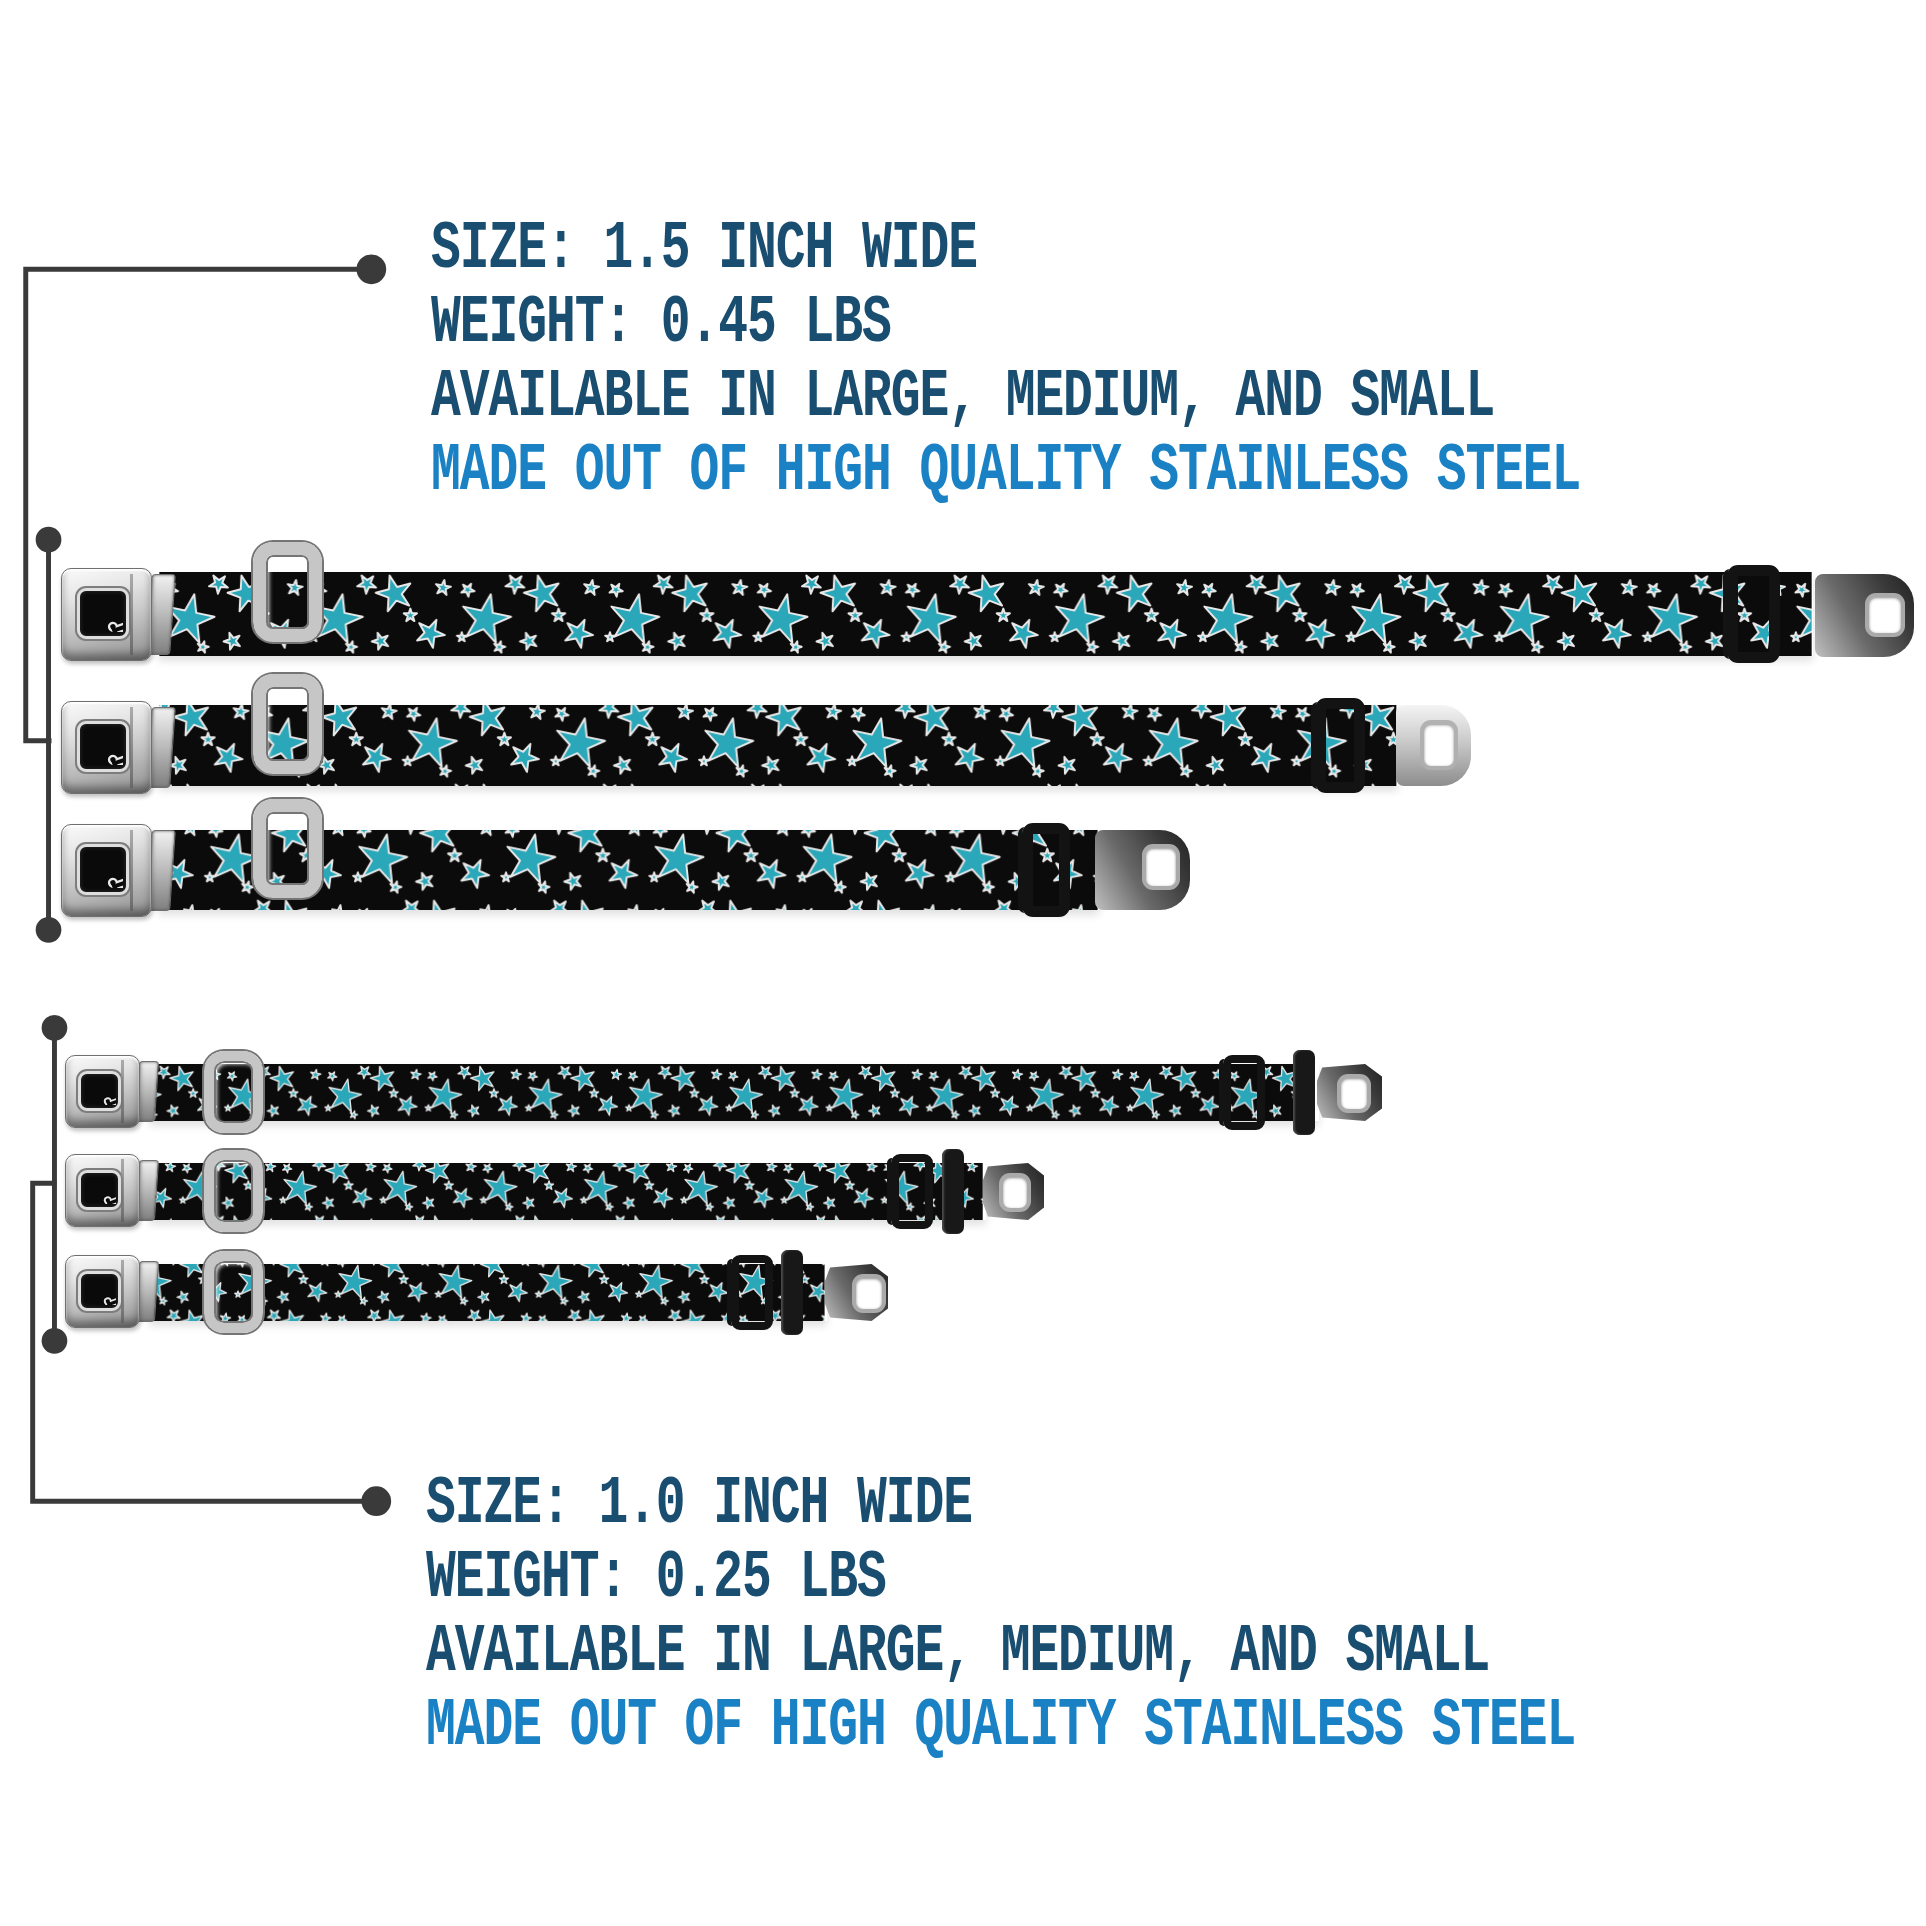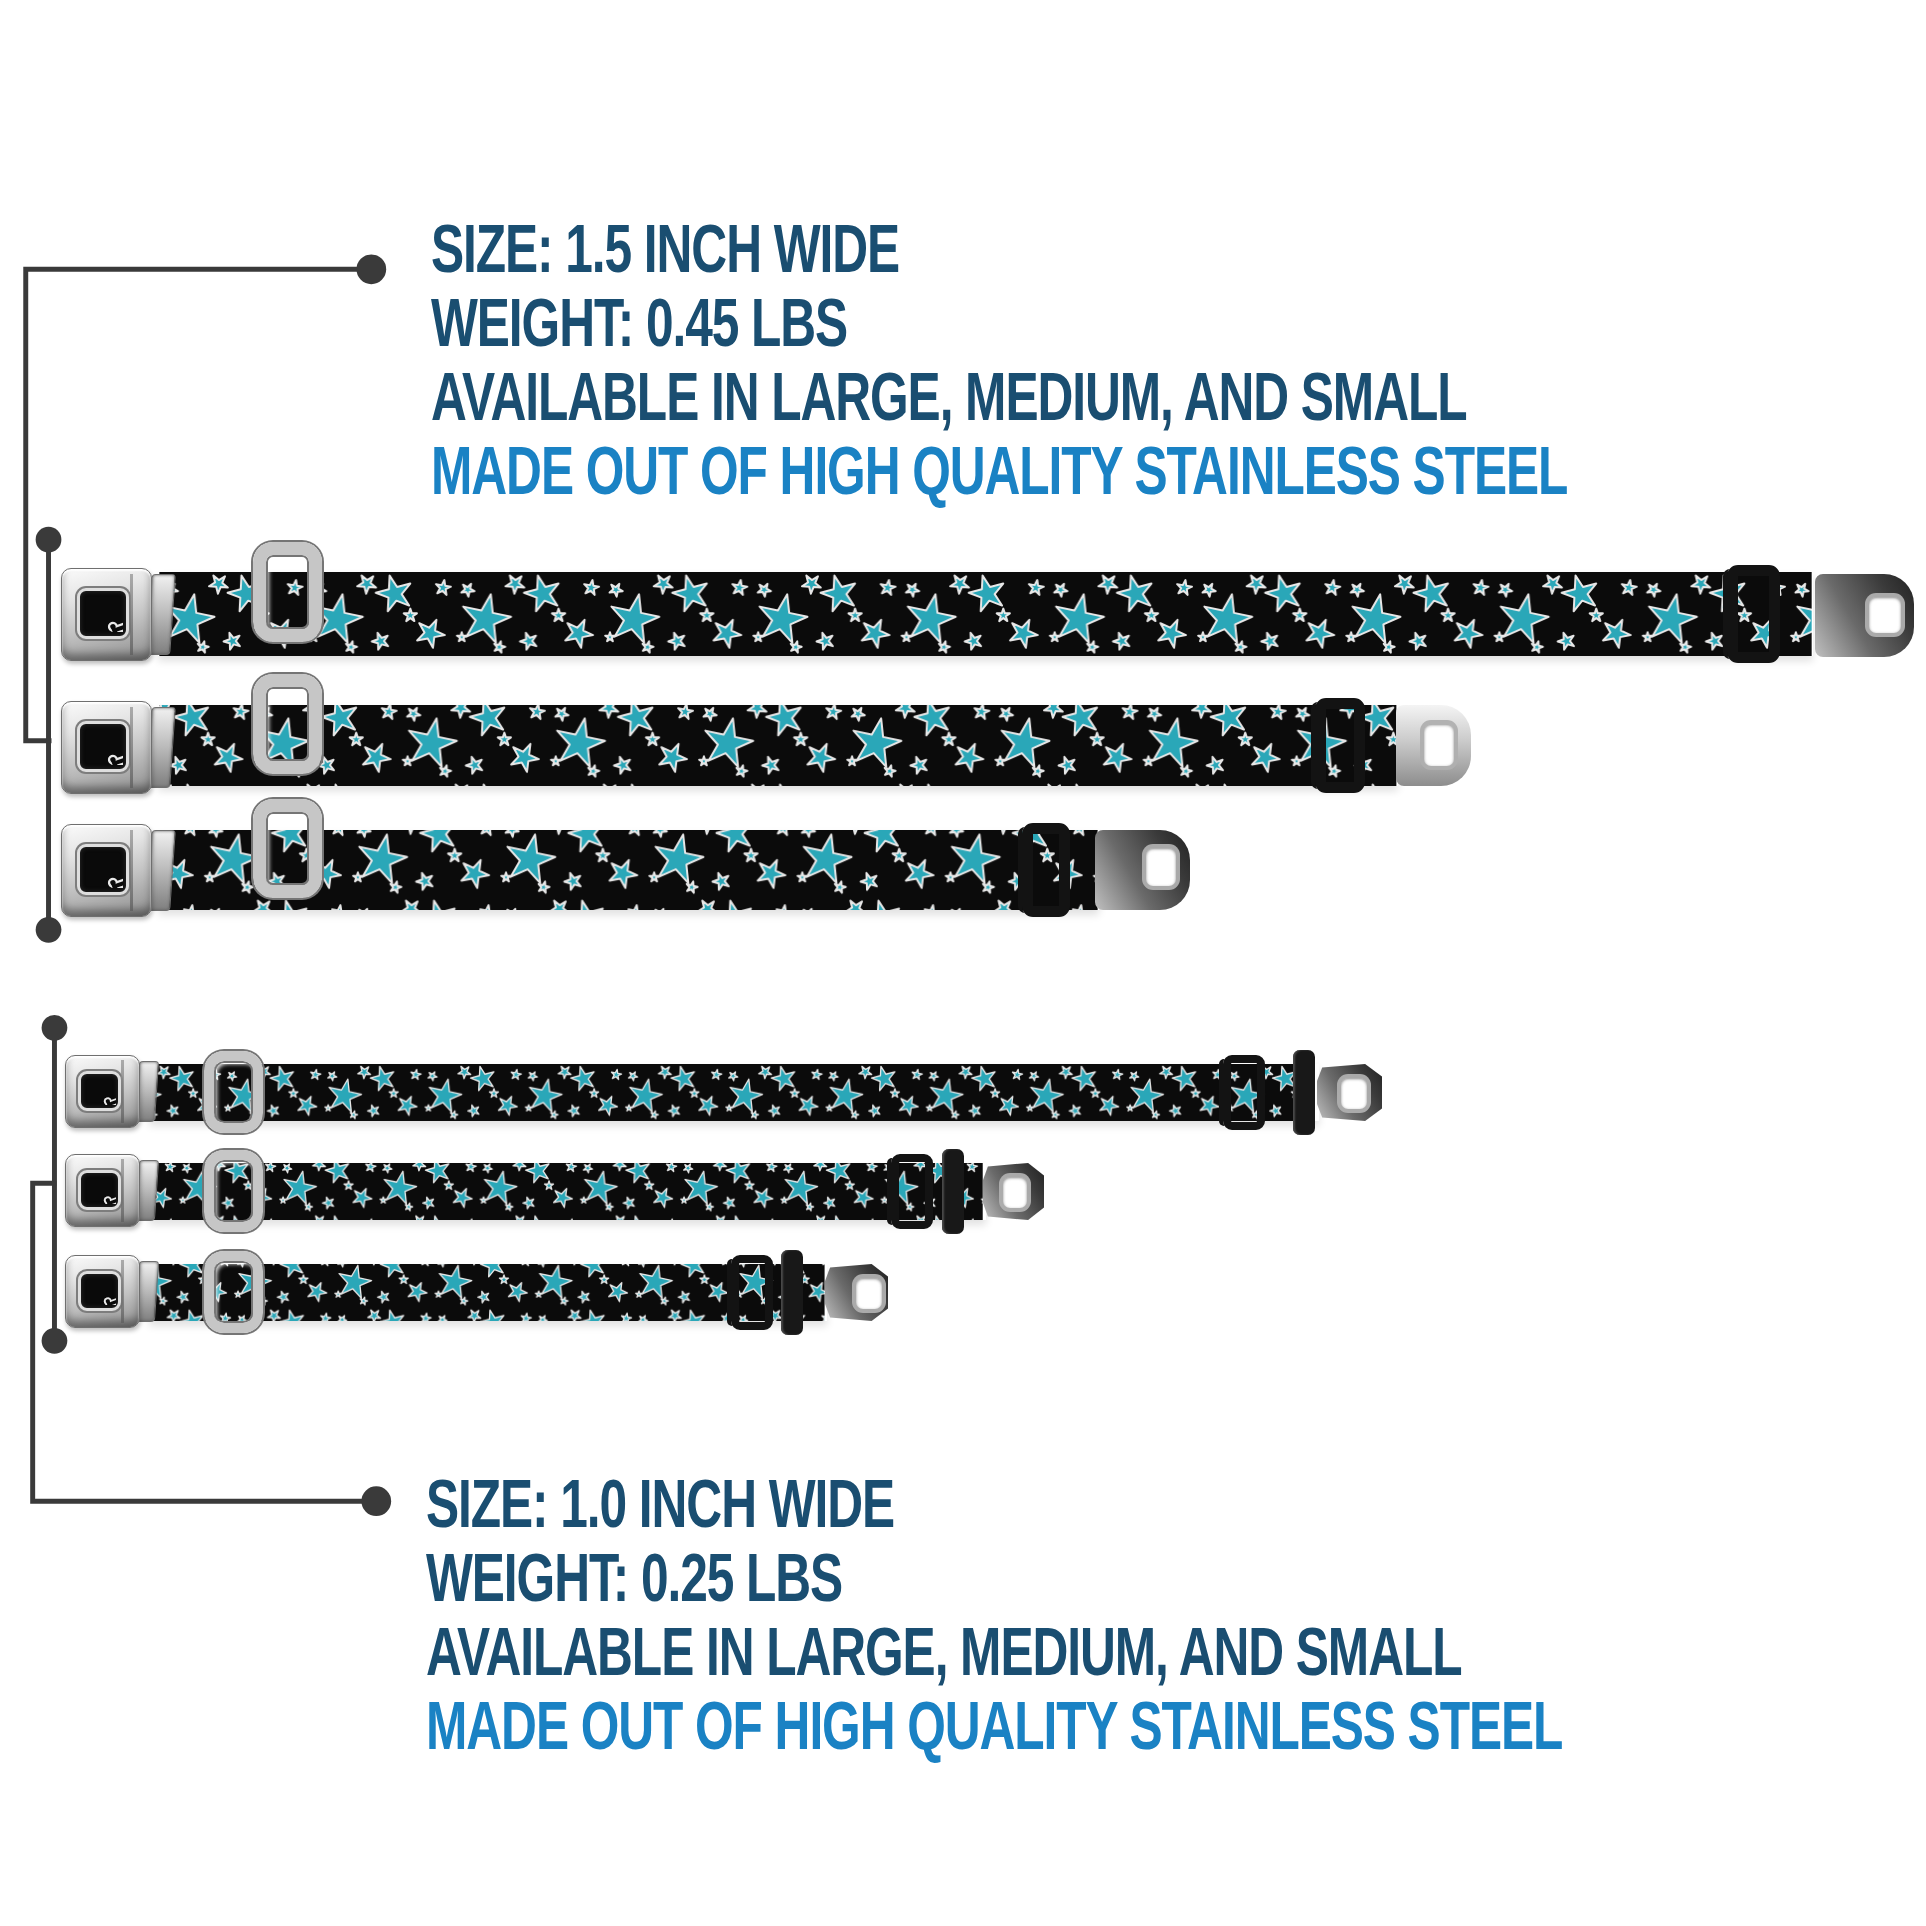--- a/index.html
+++ b/index.html
@@ -1,17 +1,17 @@
 <!DOCTYPE html>
 <html><head>
 <meta charset="utf-8">
 <style>
   html,body{margin:0;padding:0;background:#fff;}
   .canvas{position:relative;width:1927px;height:1927px;background:#ffffff;overflow:hidden;
-          font-family:Liberation Sans, sans-serif;}
+          font-family:Liberation Mono, monospace;}
   .callout-svg{position:absolute;left:0;top:0;width:1927px;height:1927px;pointer-events:none;}
   .spec-block{position:absolute;}
   .spec-line{font-weight:bold;font-size:69px;line-height:74px;letter-spacing:-1.5px;
              transform:scaleX(.72);transform-origin:left top;white-space:nowrap;}
   .navy{color:#1a4e71;}
   .lblue{color:#1a82c4;}
   .part{position:absolute;box-sizing:border-box;}
   .strap{box-shadow:0 5px 8px rgba(0,0,0,.12), inset 0 2px 2px rgba(255,255,255,.14);}
   .buckle{background:linear-gradient(165deg,#fbfbfb 0%,#e6e6e6 28%,#c4c4c4 58%,#8d8d8d 100%);
           border:1px solid #6f6f6f;border-radius:10px;

